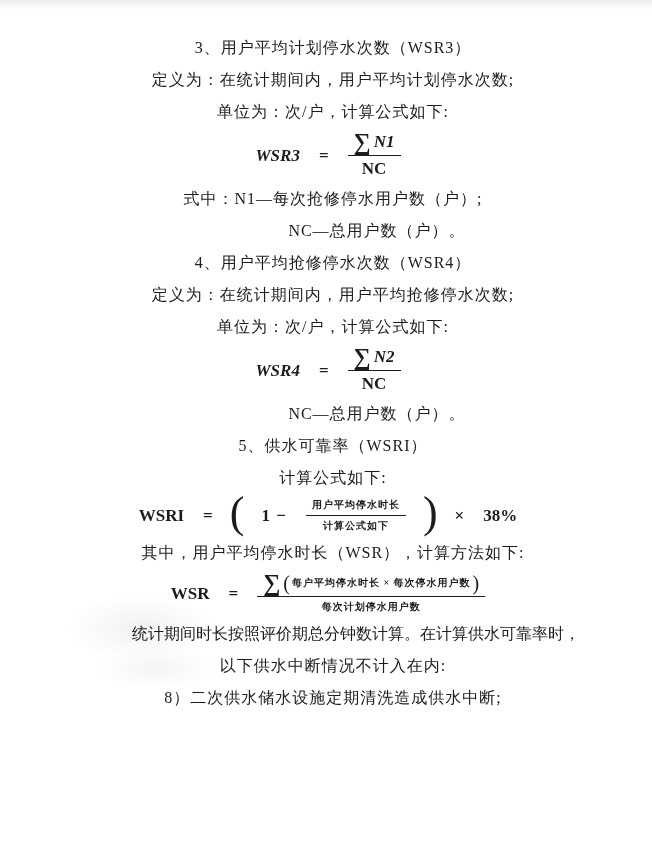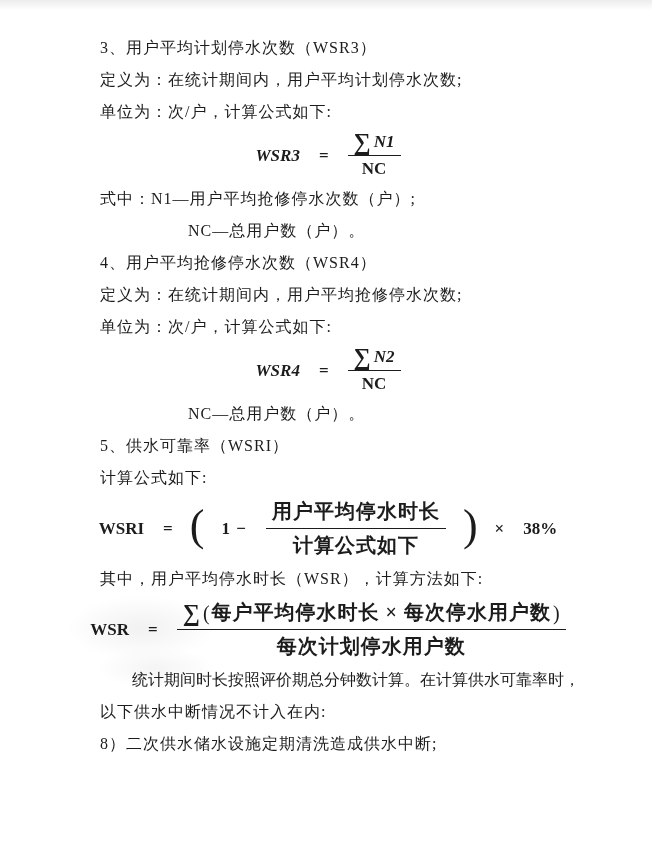--- a/index.html
+++ b/index.html
@@ -15,21 +15,21 @@
   .edge-top {
     position:absolute; left:0; top:0; right:0; height:10px;
     background:linear-gradient(#ececec, rgba(255,255,255,0));
     pointer-events:none;
   }
   .smudge { position:absolute; pointer-events:none; }
   .smudge.a { left:66px; top:596px; width:150px; height:64px;
     background:radial-gradient(ellipse at center, rgba(0,0,0,0.055), rgba(0,0,0,0) 70%); filter:blur(2px); }
   .smudge.b { left:96px; top:648px; width:120px; height:40px;
     background:radial-gradient(ellipse at center, rgba(0,0,0,0.045), rgba(0,0,0,0) 70%); filter:blur(2px); }
-  .content { padding:32px 86px 0 100px; }
+  .content { padding:32px 86px 0 100px;text-align:center; }
   .line {
     font-size:16px;
     line-height:32px;
     letter-spacing:1px;
     white-space:nowrap;
     margin:0;
   }
   .hang { margin-left:88px; }
   .first-indent { text-indent:32px; }
   .tight { letter-spacing:0; }
@@ -47,21 +47,21 @@
   .fupright { font-style:normal; }
   .feq { font-weight:600; }
   .frac { display:inline-flex; flex-direction:column; align-items:center; vertical-align:middle; }
   .frac .num {
     display:flex; align-items:center; justify-content:center; gap:2px;
     padding:0 6px 3px;
     border-bottom:1.5px solid #1c1c1c;
   }
   .frac .den { display:block; padding-top:3px; }
   .sum { font-size:24px; line-height:20px; font-style:normal; margin-right:1px; font-weight:600; }
-  .cjk { font-size:20px; letter-spacing:1px; font-style:normal; }
+  .cjk { font-size:10px; letter-spacing:1px; font-style:normal; }
   .bigp { font-size:44px; line-height:0; font-weight:400; transform:translateY(-3px); margin:0 -2px; }
   .midp { font-size:20px; line-height:0; font-weight:500; }
   .one-minus { letter-spacing:1px; }
 </style>
 </head>
 <body>
 
 <div class="page">
   <div class="edge-top"></div>
   <div class="smudge a"></div>
@@ -79,21 +79,21 @@
         <span class="feq">=</span>
         <span class="frac">
           <span class="num">
             <span class="sum">∑</span>
             <span class="fvar">N1</span>
           </span>
           <span class="den fupright feq">NC</span>
         </span>
       </div>
 
-      <p class="line">式中：N1—用户平均抢修停水次数（户）;</p>
+      <p class="line">式中：N1—每次抢修停水用户数（户）;</p>
       <p class="line hang">NC—总用户数（户）。</p>
     </section>
 
     <section>
       <p class="line">4、用户平均抢修停水次数（WSR4）</p>
       <p class="line">定义为：在统计期间内，用户平均抢修停水次数;</p>
       <p class="line">单位为：次/户，计算公式如下:</p>
 
       <div class="formula">
         <span class="fvar">WSR4</span>

